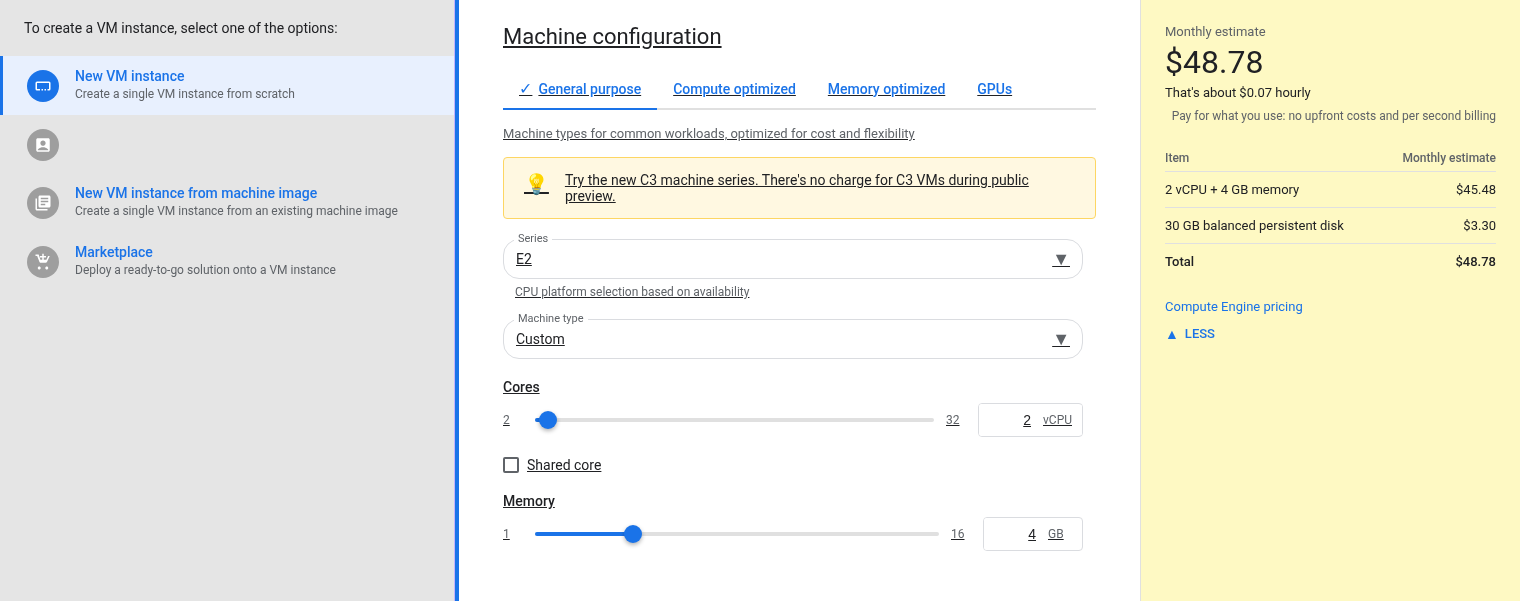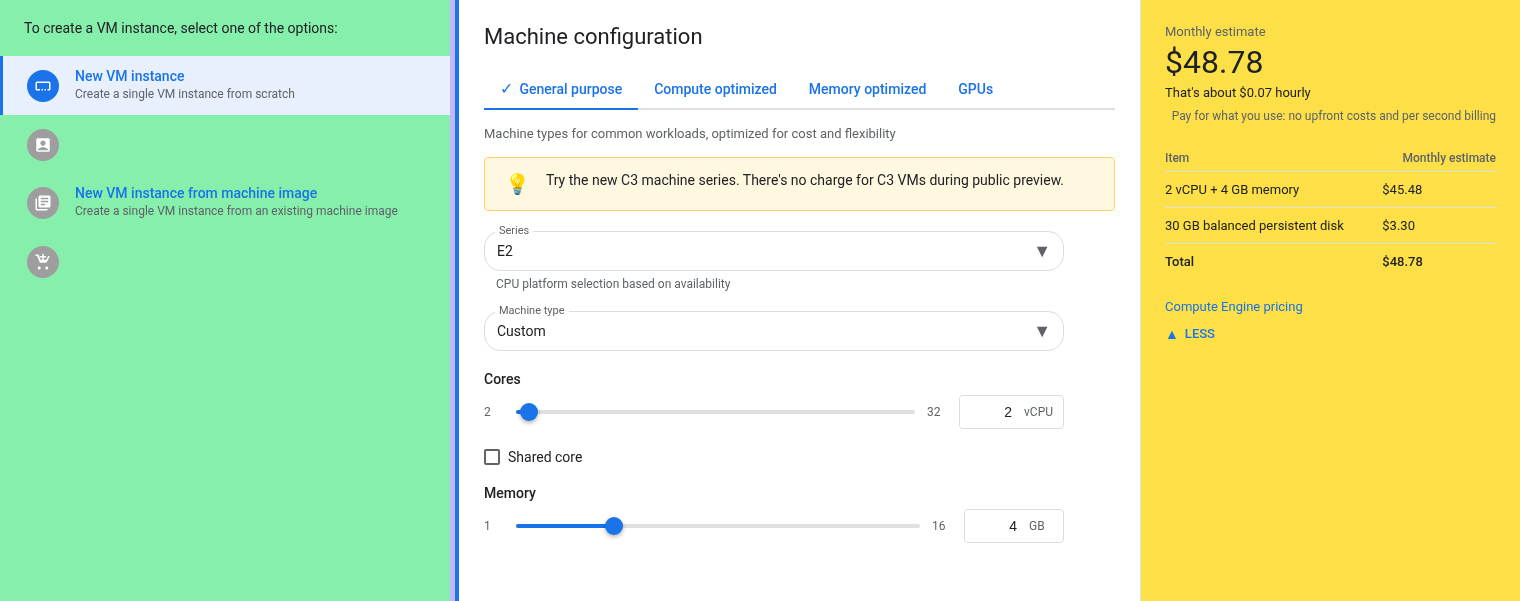--- a/index.html
+++ b/index.html
@@ -3,22 +3,22 @@
   <meta charset="utf-8">
   <style>
     * { box-sizing: border-box; margin: 0; padding: 0; }
     body { font-family: 'Google Sans', Roboto, Arial, sans-serif; font-size: 14px; color: #202124; background: #fff; display: flex; height: 601px; overflow: hidden; }
 
     
     .sidebar {
       width: 455px;
       min-width: 455px;
       padding: 20px 0;
-      border-right: 5px solid #c4b5fd;
-      background: #86efac;
+      border-right: 1px solid #c4b5fd;
+      background: #e5e5e5;
     }
     .sidebar-intro {
       padding: 0 24px 20px 24px;
       font-size: 14px;
       color: #202124;
     }
     .sidebar-item {
       display: flex;
       align-items: flex-start;
       padding: 12px 24px;
@@ -59,21 +59,22 @@
       font-size: 12px;
       color: #5f6368;
       margin-top: 2px;
       line-height: 1.4;
     }
 
     
     .main-content {
       flex: 1;
       overflow-y: auto;
-      padding: 24px 25px;
+      padding: 24px 44px;
+      text-decoration: underline;
     }
     .page-title {
       font-size: 22px;
       font-weight: 400;
       color: #202124;
       margin-bottom: 20px;
     }
 
     
     .tabs {
@@ -262,21 +263,21 @@
     
     .main-content::-webkit-scrollbar { width: 8px; }
     .main-content::-webkit-scrollbar-thumb { background: #c1c1c1; border-radius: 4px; }
 
     
     .right-panel {
       width: 380px;
       min-width: 380px;
       border-left: 1px solid #e0e0e0;
       padding: 24px;
-      background: #fde047;
+      background: #fef9c3;
       overflow-y: auto;
     }
     .estimate-title {
       font-size: 13px;
       color: #5f6368;
       margin-bottom: 4px;
     }
     .estimate-amount {
       font-size: 32px;
       font-weight: 400;
@@ -309,21 +310,21 @@
       border-bottom: 1px solid #e0e0e0;
     }
     .estimate-table th:last-child { text-align: right; }
     .estimate-table td {
       font-size: 13px;
       color: #202124;
       padding: 10px 0;
       border-bottom: 1px solid #e0e0e0;
       vertical-align: top;
     }
-    .estimate-table td:last-child { }
+    .estimate-table td:last-child { text-align: right; }
     .estimate-table .total-row td {
       font-weight: 500;
       border-bottom: none;
     }
     .pricing-link {
       color: #1a73e8;
       font-size: 13px;
       text-decoration: none;
       display: block;
       margin-bottom: 12px;
@@ -382,20 +383,24 @@
       <div class="title">New VM instance from machine image</div>
       <div class="subtitle">Create a single VM instance from an existing machine image</div>
     </div>
   </div>
 
   <div class="sidebar-item">
     <div class="sidebar-item-icon gray">
       <svg width="18" height="18" viewBox="0 0 24 24" fill="white">
           <path d="M11 9h2V6h3V4h-3V1h-2v3H8v2h3v3zm-4 9c-1.1 0-1.99.9-1.99 2S5.9 22 7 22s2-.9 2-2-.9-2-2-2zm10 0c-1.1 0-1.99.9-1.99 2s.89 2 1.99 2 2-.9 2-2-.9-2-2-2zm-8.9-5h7.45c.75 0 1.41-.41 1.75-1.03L21 4h-2.17l-2.32 5H8.53L6.27 2H2v2h2.22l3.09 7.88z"></path>
         </svg>
+    </div>
+    <div class="sidebar-item-text">
+      <div class="title">Marketplace</div>
+      <div class="subtitle">Deploy a ready-to-go solution onto a VM instance</div>
     </div>
   </div>
 </div>
 
 <div class="vertical-divider"></div>
 
 <div class="main-content">
   <h1 class="page-title">Machine configuration</h1>
 
   <div class="tabs">

